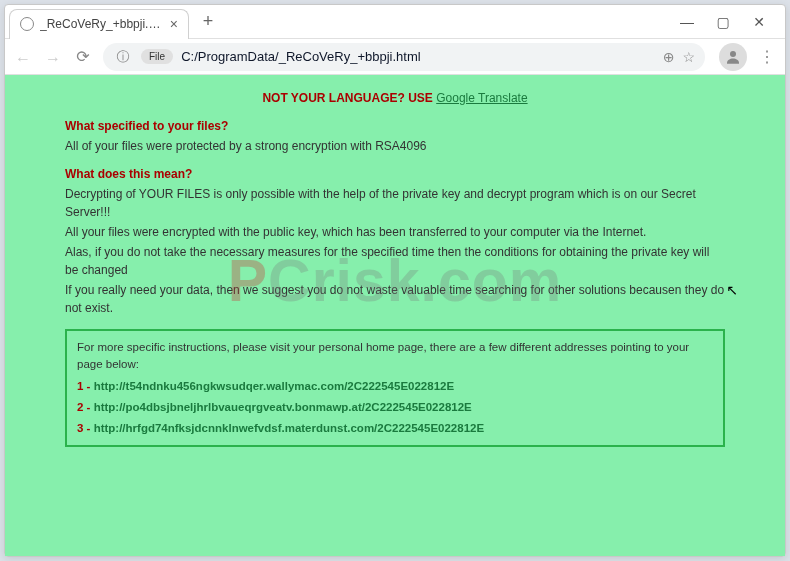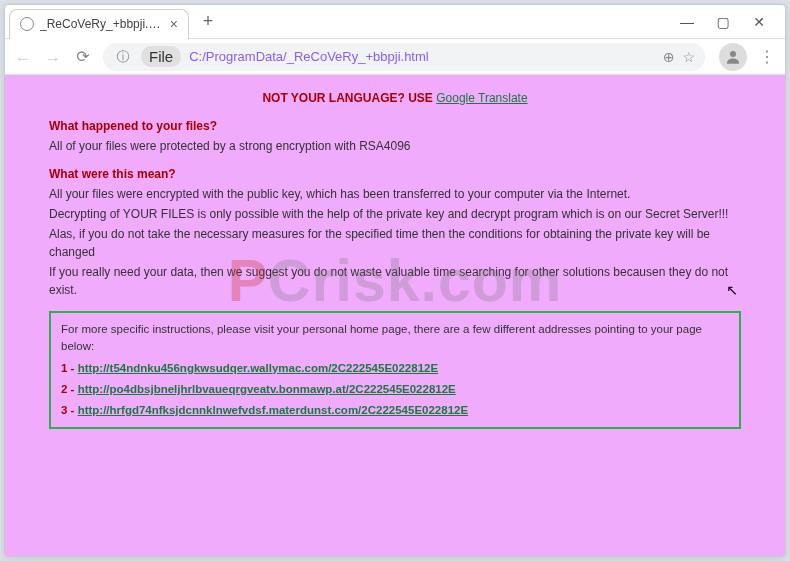--- a/index.html
+++ b/index.html
@@ -11,34 +11,34 @@
 .tab-title{font-size:12px;color:#444;white-space:nowrap;overflow:hidden;text-overflow:ellipsis;flex:1}
 .tab-close{font-size:14px;color:#666;cursor:pointer;flex-shrink:0}
 .newtab{width:26px;height:26px;display:flex;align-items:center;justify-content:center;color:#666;font-size:18px;cursor:pointer;margin-left:6px}
 .spacer{flex:1}
 .win-btns{display:flex;gap:8px;padding-right:8px}
 .win-btn{width:28px;height:28px;display:flex;align-items:center;justify-content:center;color:#555;cursor:pointer;font-size:14px}
 .addr{height:36px;display:flex;align-items:center;padding:0 8px;gap:10px;border-bottom:1px solid #e0e0e0}
 .nav-btn{color:#888;font-size:16px;cursor:pointer;width:20px;text-align:center}
 .nav-btn.disabled{color:#ccc}
 .url-bar{flex:1;height:28px;background:#f1f3f4;border-radius:14px;display:flex;align-items:center;padding:0 10px;gap:8px}
-.file-chip{background:#e0e0e0;border-radius:10px;padding:2px 8px;font-size:15px;color:#333;display:flex;align-items:center;gap:4px}
-.url-text{font-size:13px;color:#8b5cf6;white-space:nowrap;overflow:hidden}
+.file-chip{background:#e0e0e0;border-radius:10px;padding:2px 8px;font-size:10px;color:#333;display:flex;align-items:center;gap:4px}
+.url-text{font-size:13px;color:#0f172a;white-space:nowrap;overflow:hidden}
 .url-icon{color:#888;font-size:14px;cursor:pointer}
 .avatar{width:28px;height:28px;border-radius:50%;background:#ddd;display:flex;align-items:center;justify-content:center;margin-left:4px}
-.content{flex:1;background:#f0abfc;padding:14px 44px;font-size:12px;color:#333;overflow:hidden;line-height:1.5}
+.content{flex:1;background:#86efac;padding:14px 60px;font-size:12px;color:#333;overflow:hidden;line-height:1.5}
 .center{text-align:center;margin-bottom:8px}
 .red{color:#a00;font-weight:bold}
 .h{color:#a00;font-weight:bold;margin-top:10px;margin-bottom:2px}
 .link{color:#1a7a3e;text-decoration:underline}
 .p{margin-bottom:2px}
 .box-green{border:2px solid #2bb24c;padding:8px 10px;margin-top:12px;font-size:11.5px}
 .box-green .line{margin-top:4px}
 .box-green .num{color:#a00;font-weight:bold}
-.box-green .url{color:#1a7a3e;text-decoration:underline;font-weight:bold}
+.box-green .url{color:#1a7a3e;font-weight:bold}
 .watermark{position:absolute;top:50%;left:50%;transform:translate(-50%,-50%);font-size:59px;font-weight:bold;color:rgba(120,120,120,0.28);pointer-events:none;letter-spacing:1px}
 .watermark .r{color:rgba(200,50,50,0.32)}
 .cursor{position:absolute;top:282px;right:52px;font-size:14px;color:#000;pointer-events:none}
 </style>
 </head>
 <body>
 
 <div class="window">
   <div class="titlebar">
     <div class="tab">
@@ -76,27 +76,27 @@
         </svg>
     </div>
     <span class="nav-btn">⋮</span>
   </div>
 
   <div class="content">
     <div class="center">
       <span class="red">NOT YOUR LANGUAGE? USE </span><a class="link">Google Translate</a>
     </div>
 
-    <div class="h">What happened to your files?</div>
+    <div class="h">What specified to your files?</div>
     <div class="p">All of your files were protected by a strong encryption with RSA4096</div>
 
-    <div class="h">What were this mean?</div>
+    <div class="h">What does this mean?</div>
 
+    <div class="p">Decrypting of YOUR FILES is only possible with the help of the private key and decrypt program which is on our Secret Server!!!</div>
     <div class="p">All your files were encrypted with the public key, which has been transferred to your computer via the Internet.</div>
-    <div class="p">Decrypting of YOUR FILES is only possible with the help of the private key and decrypt program which is on our Secret Server!!!</div>
 
     <div class="p">Alas, if you do not take the necessary measures for the specified time then the conditions for obtaining the private key will be changed</div>
     <div class="p">If you really need your data, then we suggest you do not waste valuable time searching for other solutions becausen they do not exist.</div>
 
     <div class="box-green">
       <div>For more specific instructions, please visit your personal home page, there are a few different addresses pointing to your page below:</div>
       <div class="line"><span class="num">1 - </span><a class="url">http://t54ndnku456ngkwsudqer.wallymac.com/2C222545E022812E</a></div>
       <div class="line"><span class="num">2 - </span><a class="url">http://po4dbsjbneljhrlbvaueqrgveatv.bonmawp.at/2C222545E022812E</a></div>
       <div class="line"><span class="num">3 - </span><a class="url">http://hrfgd74nfksjdcnnklnwefvdsf.materdunst.com/2C222545E022812E</a></div>
     </div>

